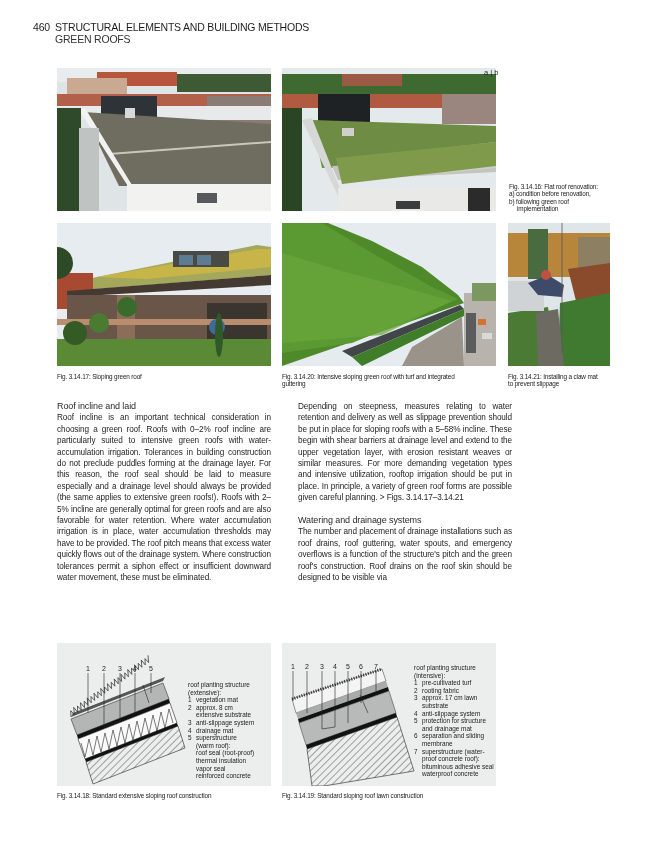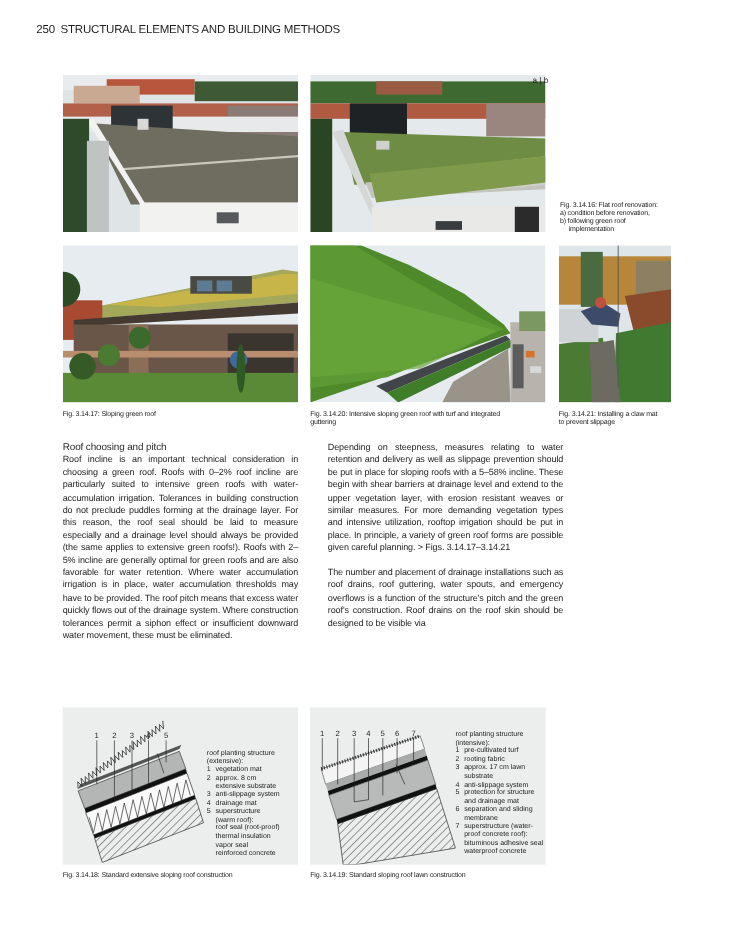--- a/index.html
+++ b/index.html
@@ -28,21 +28,22 @@
   .legend { position: absolute; font-size: 6.4px; line-height: 7.6px; color: #222; }
   .legend .row { display: flex; }
   .legend .n { width: 8px; flex: none; }
   .legend .t { flex: 1; }
   .legend .sub { padding-left: 8px; }
 </style>
 </head>
 <body>
 
 <div class="header">
-  <span class="pnum">250</span><span class="title">STRUCTURAL ELEMENTS AND BUILDING METHODS</span>
+  <span class="pnum">460</span><span class="title">STRUCTURAL ELEMENTS AND BUILDING METHODS</span>
+  <span class="subtitle">GREEN ROOFS</span>
 </div>
 
 <div class="photo" style="left:57px;top:68px;width:214px;height:143px;">
   <svg viewBox="0 0 214 143" preserveAspectRatio="none">
     <rect width="214" height="143" fill="#dfe4e6"></rect>
     <rect x="0" y="0" width="214" height="14" fill="#e8ecee"></rect>
     <rect x="40" y="4" width="80" height="14" fill="#b8553d"></rect>
     <rect x="10" y="10" width="60" height="16" fill="#c9a991"></rect>
     <rect x="120" y="6" width="94" height="18" fill="#3d5a34"></rect>
     <rect x="0" y="26" width="214" height="14" fill="#b2604a"></rect>
@@ -151,27 +152,28 @@
     <circle cx="38" cy="52" r="5" fill="#c05040"></circle>
     <line x1="54" y1="0" x2="54" y2="130" stroke="#555" stroke-width="0.8"></line>
   </svg>
 </div>
 <div class="caption" style="left:508px;top:373px;width:110px;">
   <span>Fig. 3.14.21: Installing a claw mat</span>
   <span>to prevent slippage</span>
 </div>
 
 <div class="body-col" style="left:57px;top:401px;width:214px;">
-  <p class="heading">Roof choosing and pitch</p>
+  <p class="heading">Roof incline and laid</p>
   <p>Roof incline is an important technical consideration in choosing a green roof. Roofs with 0–2% roof incline are particularly suited to intensive green roofs with water-accumulation irrigation. Tolerances in building construction do not preclude puddles forming at the drainage layer. For this reason, the roof seal should be laid to measure especially and a drainage level should always be provided (the same applies to extensive green roofs!). Roofs with 2–5% incline are generally optimal for green roofs and are also favorable for water retention. Where water accumulation irrigation is in place, water accumulation thresholds may have to be provided. The roof pitch means that excess water quickly flows out of the drainage system. Where construction tolerances permit a siphon effect or insufficient downward water movement, these must be eliminated.</p>
 </div>
 
 <div class="body-col" style="left:298px;top:401px;width:214px;">
   <p>Depending on steepness, measures relating to water retention and delivery as well as slippage prevention should be put in place for sloping roofs with a 5–58% incline. These begin with shear barriers at drainage level and extend to the upper vegetation layer, with erosion resistant weaves or similar measures. For more demanding vegetation types and intensive utilization, rooftop irrigation should be put in place. In principle, a variety of green roof forms are possible given careful planning. &gt; Figs. 3.14.17–3.14.21</p>
   <div class="gap"></div>
+  <p class="heading">Watering and drainage systems</p>
   <p>The number and placement of drainage installations such as roof drains, roof guttering, water spouts, and emergency overflows is a function of the structure's pitch and the green roof's construction. Roof drains on the roof skin should be designed to be visible via</p>
 </div>
 
 <div class="diagram-box" style="left:57px;top:643px;width:214px;height:143px;">
   <svg viewBox="0 0 214 143" width="214" height="143" style="position:absolute;left:0;top:0;">
     <defs>
       <pattern id="hatch1" width="5" height="5" patternUnits="userSpaceOnUse" patternTransform="rotate(45)">
         <line x1="0" y1="0" x2="0" y2="5" stroke="#222" stroke-width="0.8"></line>
       </pattern>
     </defs>

